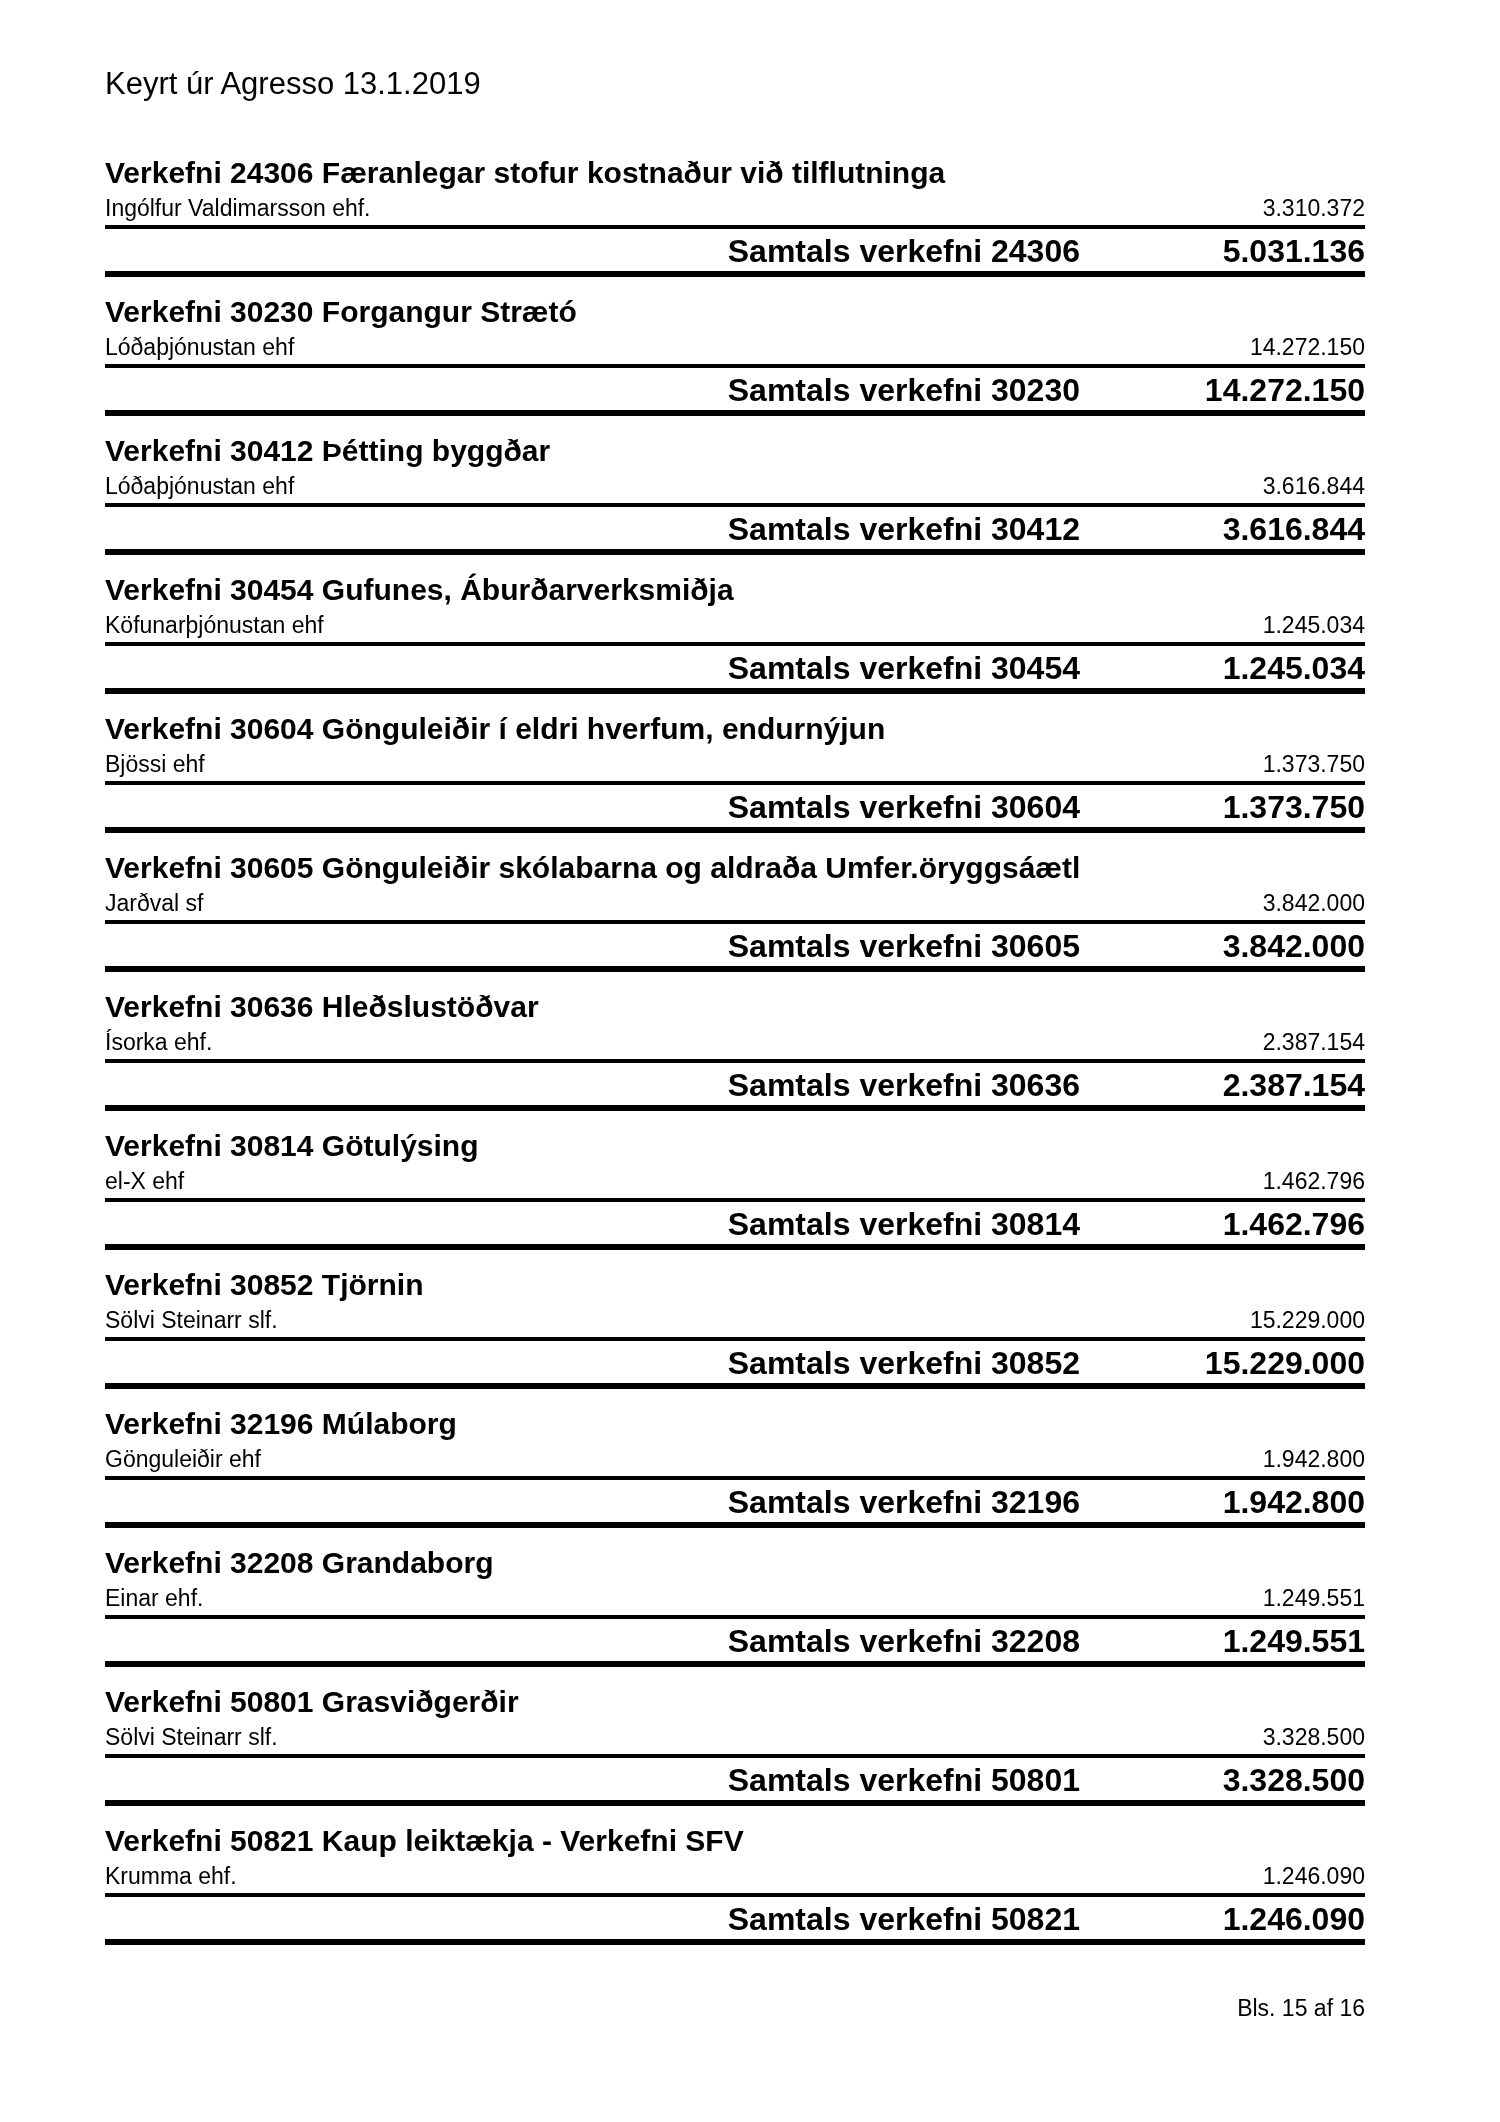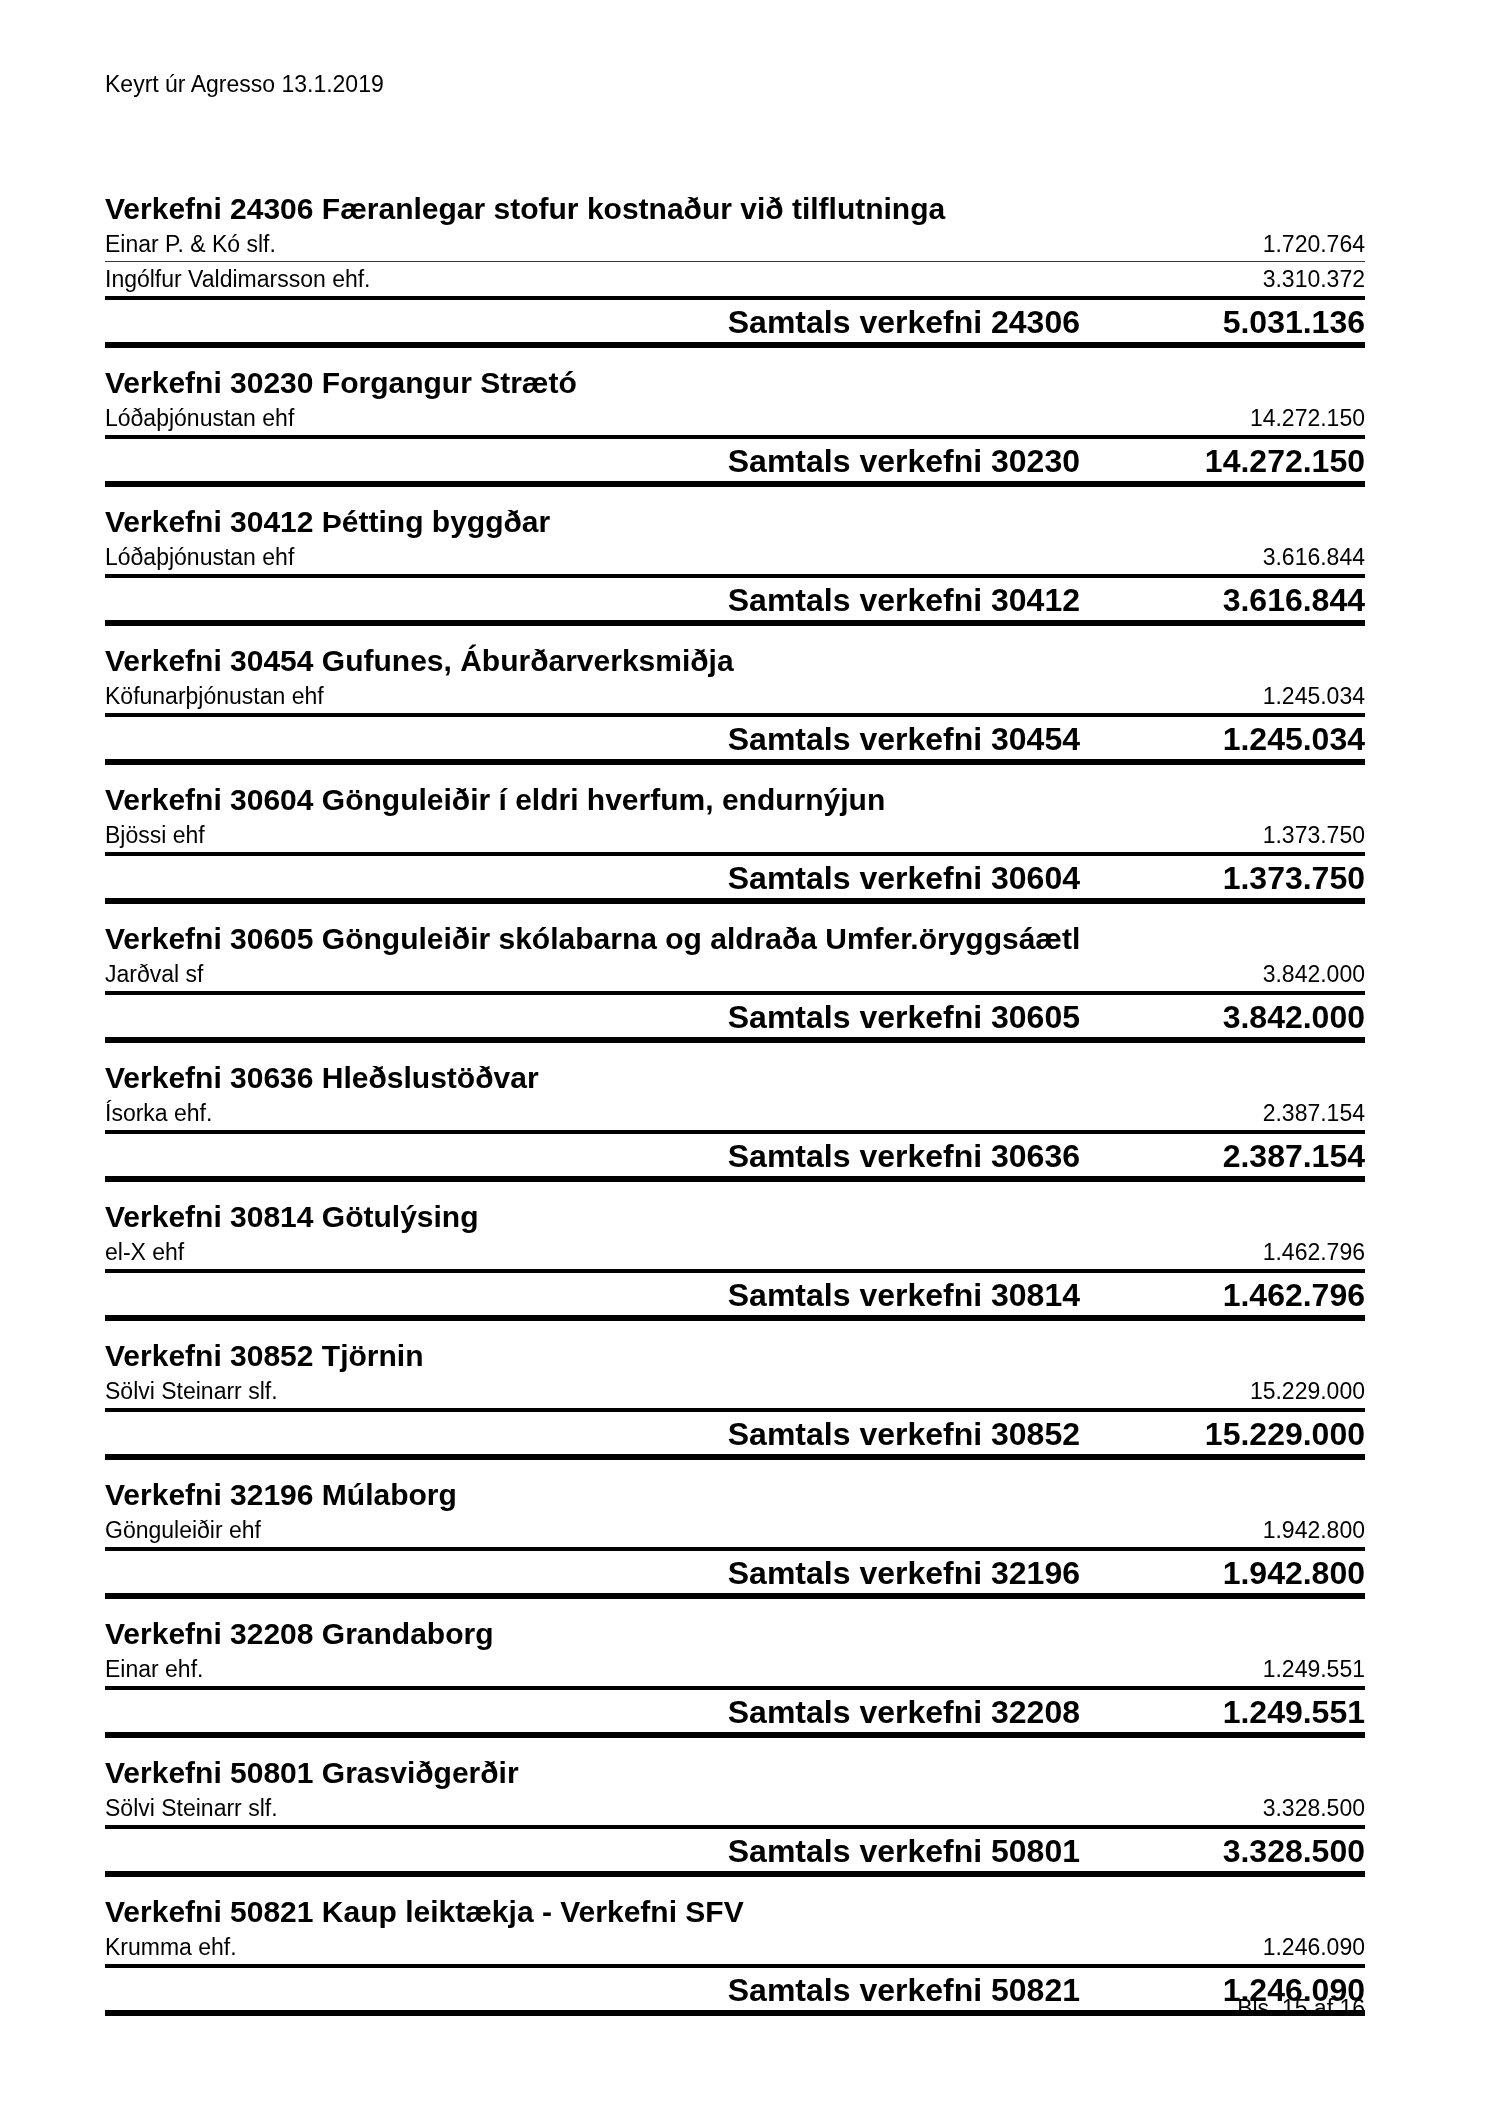--- a/index.html
+++ b/index.html
@@ -12,23 +12,23 @@
   }
   .page {
     position: relative;
     width: 1500px;
     height: 2122px;
     background: #ffffff;
     padding: 70px 135px 0 105px;
     overflow: hidden;
   }
   .run-header {
-    font-size: 23px;
+    font-size: 31px;
     line-height: 28px;
-    margin-bottom: 96px;
+    margin-bottom: 60px;
   }
   .verk-heading {
     font-size: 30px;
     line-height: 30px;
     font-weight: bold;
     margin: 0 0 3px 0;
   }
   .row {
     display: flex;
     justify-content: space-between;
@@ -78,24 +78,20 @@
 <body>
 
 <main class="page">
   <div class="run-header">Keyrt úr Agresso 13.1.2019</div>
 
   <div id="sections">
       <section class="verk">
         <h2 class="verk-heading">Verkefni 24306 Færanlegar stofur kostnaður við tilflutninga</h2>
         <div class="verk-rows">
           <div class="row">
-            <span class="vendor">Einar P. &amp; Kó slf.</span>
-            <span class="amount">1.720.764</span>
-          </div>
-          <div class="row">
             <span class="vendor">Ingólfur Valdimarsson ehf.</span>
             <span class="amount">3.310.372</span>
           </div>
         </div>
         <div class="total-row">
           <span class="total-label">Samtals verkefni 24306</span>
           <span class="amount total-amount">5.031.136</span>
         </div>
         <div class="double-rule"></div>
       </section>

